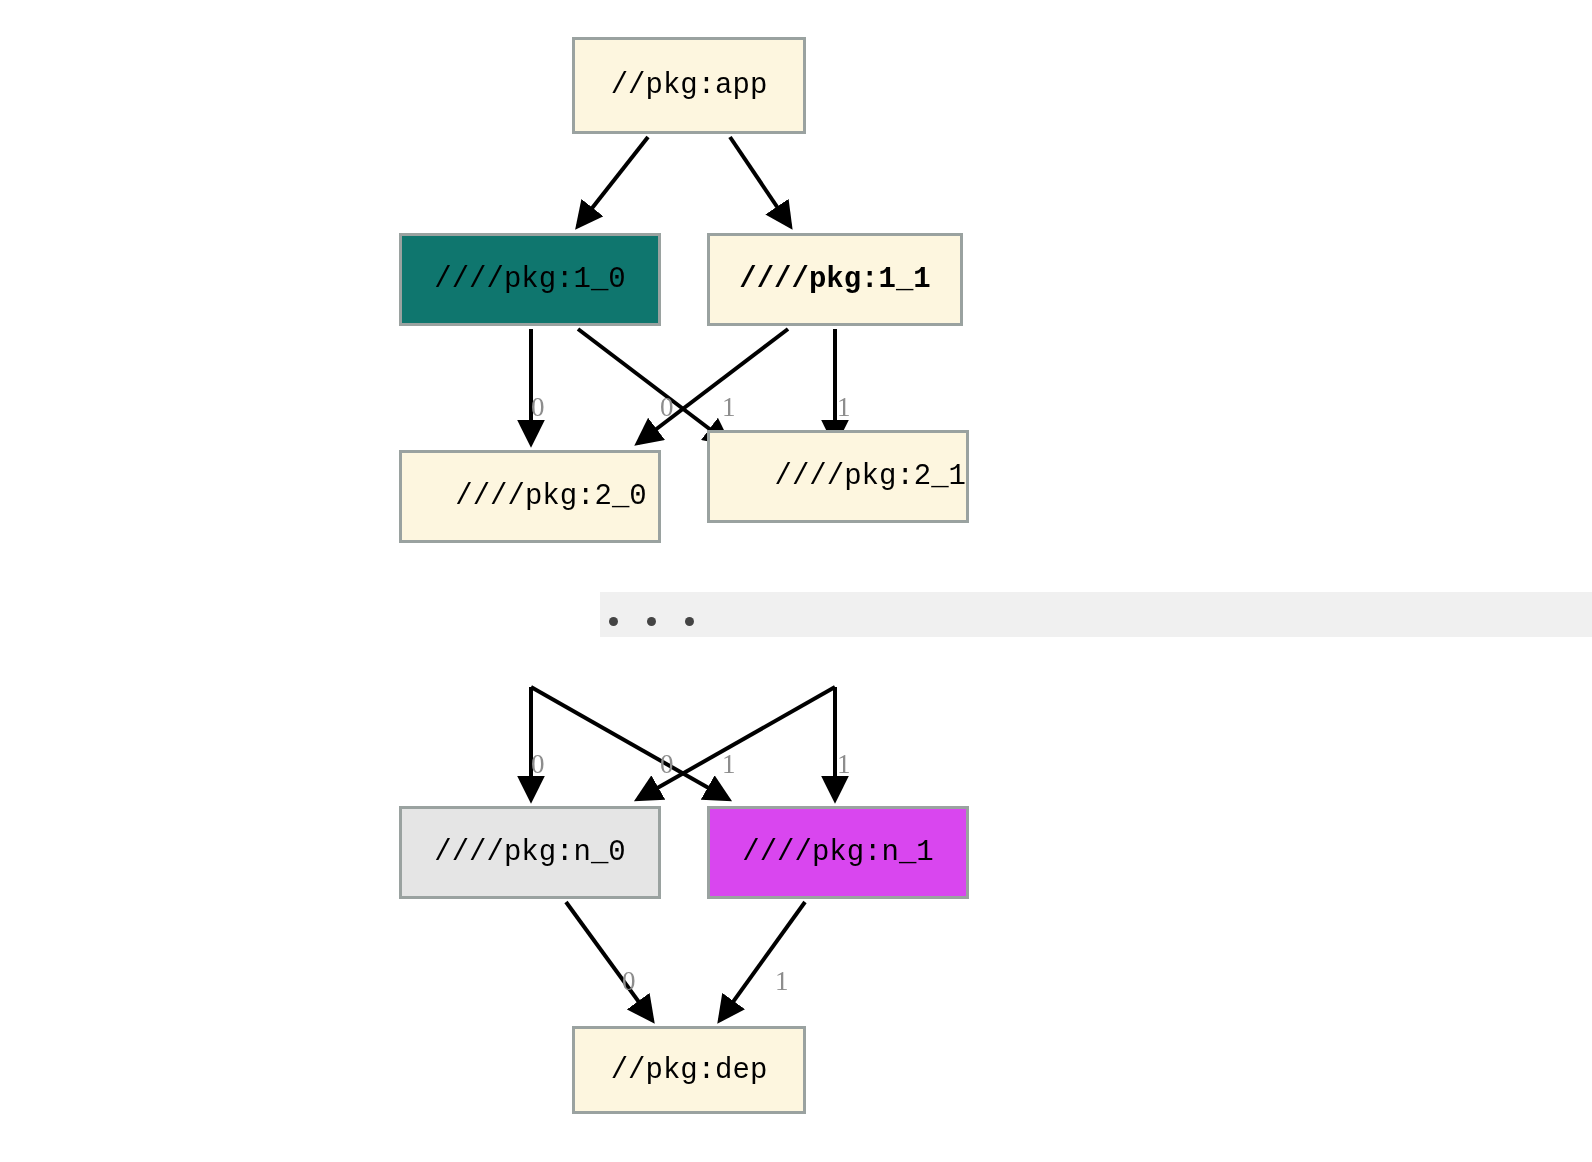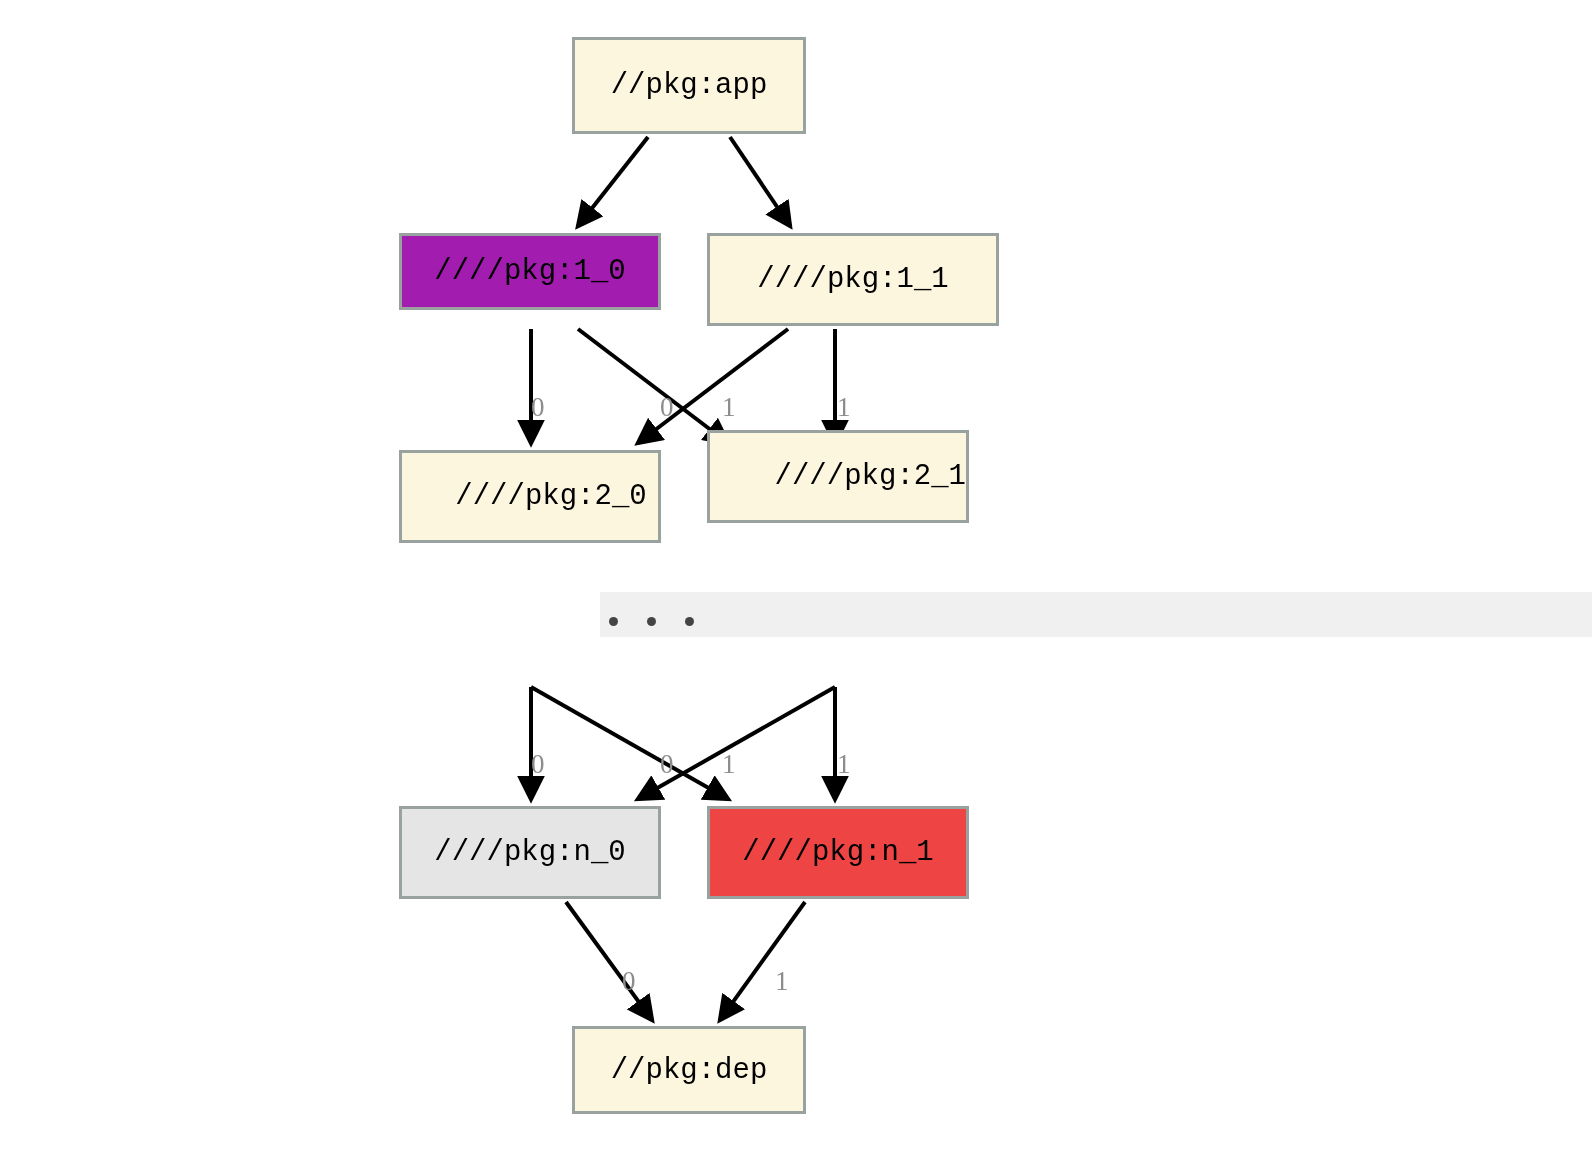--- a/index.html
+++ b/index.html
@@ -91,36 +91,36 @@
         <line x1="835" y1="687" x2="835" y2="799" stroke="#000000" stroke-width="4" marker-end="url(#arrow)"></line>
         <line x1="566" y1="902" x2="652" y2="1020" stroke="#000000" stroke-width="4" marker-end="url(#arrow)"></line>
         <line x1="805" y1="902" x2="720" y2="1020" stroke="#000000" stroke-width="4" marker-end="url(#arrow)"></line>
       </g>
   </svg>
 
   <div id="nodes-layer">
       <div class="node-box" style="left: 572px; top: 37px; width: 234px; height: 97px; background: rgb(253, 246, 223); border-color: rgb(154, 162, 160);">
         <span class="node-label">//pkg:app</span>
       </div>
-      <div class="node-box" style="left: 399px; top: 233px; width: 262px; height: 77px; background: #a21caf; border-color: rgb(154, 162, 160);">
+      <div class="node-box" style="left: 399px; top: 233px; width: 262px; height: 93px; background: #0f766e; border-color: rgb(154, 162, 160);">
         <span class="node-label">////pkg:1_0</span>
       </div>
-      <div class="node-box" style="left: 707px; top: 233px; width: 292px; height: 93px; background: rgb(253, 246, 223); border-color: rgb(154, 162, 160);">
+      <div class="node-box" style="left: 707px; top: 233px; width: 256px; height: 93px; background: rgb(253, 246, 223); border-color: rgb(154, 162, 160); font-weight: bold;">
         <span class="node-label">////pkg:1_1</span>
       </div>
       <div class="node-box" style="left: 399px; top: 450px; width: 262px; height: 93px; background: rgb(253, 246, 223); border-color: rgb(154, 162, 160); padding-left: 42px;">
         <span class="node-label">////pkg:2_0</span>
       </div>
       <div class="node-box" style="left: 707px; top: 430px; width: 262px; height: 93px; background: rgb(253, 246, 223); border-color: rgb(154, 162, 160); justify-content: flex-end;">
         <span class="node-label">////pkg:2_1</span>
       </div>
       <div class="node-box" style="left: 399px; top: 806px; width: 262px; height: 93px; background: #e5e5e5; border-color: rgb(154, 162, 160);">
         <span class="node-label">////pkg:n_0</span>
       </div>
-      <div class="node-box" style="left: 707px; top: 806px; width: 262px; height: 93px; background: #ef4444; border-color: rgb(154, 162, 160);">
+      <div class="node-box" style="left: 707px; top: 806px; width: 262px; height: 93px; background: #d946ef; border-color: rgb(154, 162, 160);">
         <span class="node-label">////pkg:n_1</span>
       </div>
       <div class="node-box" style="left: 572px; top: 1026px; width: 234px; height: 88px; background: rgb(253, 246, 223); border-color: rgb(154, 162, 160);">
         <span class="node-label">//pkg:dep</span>
       </div>
     </div>
   <div id="labels-layer">
       <div class="edge-label" style="left: 531px; top: 394px; color: rgb(141, 141, 141);">0</div>
       <div class="edge-label" style="left: 660px; top: 394px; color: rgb(141, 141, 141);">0</div>
       <div class="edge-label" style="left: 722px; top: 394px; color: rgb(141, 141, 141);">1</div>

